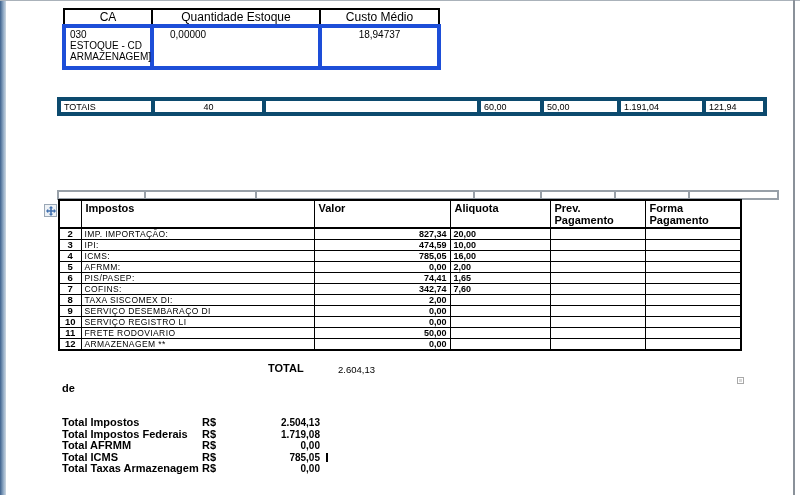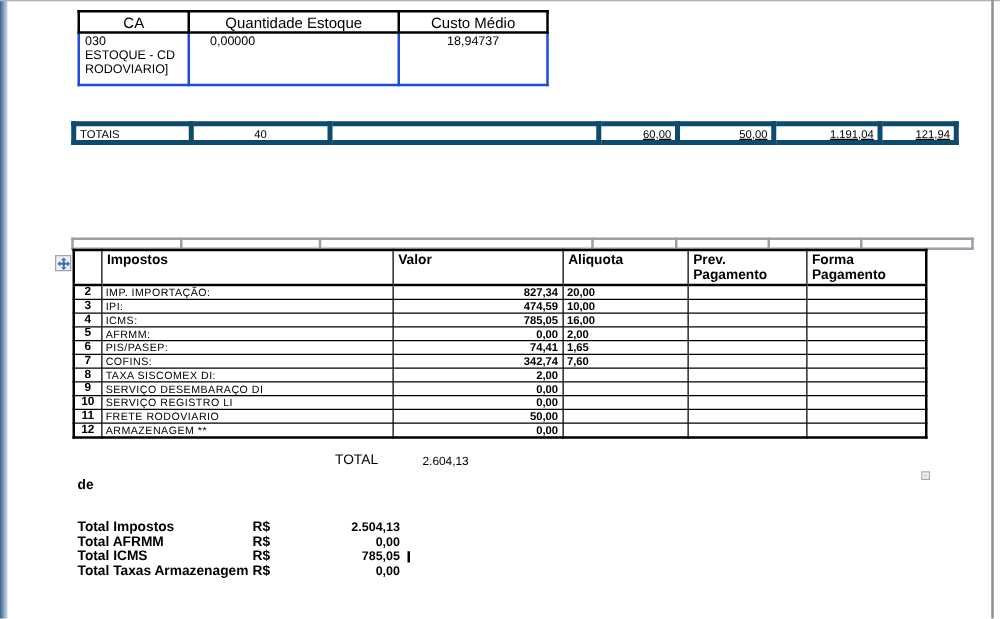--- a/index.html
+++ b/index.html
@@ -9,32 +9,32 @@
   .edge-left  { position: absolute; left: 0; top: 0; width: 6px; height: 495px;
                 background: linear-gradient(to right, #3d618d, #8fa9c4 55%, #cdd8e2); }
   .edge-top   { position: absolute; left: 0; top: 0; width: 800px; height: 1px; background: #aab2ba; }
   .edge-right { position: absolute; left: 793px; top: 0; width: 2px; height: 495px; background: #8a9199; }
 
   table { border-collapse: collapse; position: absolute; table-layout: fixed; background: #fff; }
 
   
   .stock-table { left: 62px; top: 8px; width: 375px; border: 2px solid #000; }
   .stock-table th { border: 2px solid #000; font-size: 12px; font-weight: normal; height: 17px; text-align: center; padding: 0 2px; }
-  .stock-table td { border: 2px solid #1d4ed8; vertical-align: top; font-size: 10px; padding: 1px 4px; }
+  .stock-table td { border: 4px solid #1d4ed8; vertical-align: top; font-size: 10px; padding: 1px 4px; }
   .stock-table .data-row td { height: 42px; }
   .stock-table .qty-cell { padding-left: 16px; }
   .stock-table .custo-cell { text-align: center; }
   .stock-table .total-row td { border-top: 2px solid #000; height: 17px; }
   .stock-table .total-label { font-size: 13px; font-weight: bold; padding: 0 3px; }
   .stock-table .total-custo { text-align: left; }
 
   
   .totais-table { left: 57px; top: 97px; border: 1px solid #000; }
   .totais-table td { border: 4px solid #0c4a6e; height: 15px; font-size: 9px; padding: 0 3px; white-space: nowrap; }
-  .totais-table .c-num { text-align: right; text-decoration: underline; }
+  .totais-table .c-num { text-align: left; }
   .totais-table .c-center { text-align: center; }
 
   
   .strip-table { left: 57px; top: 190px; border: 2px solid #98a0a8; }
   .strip-table td { border: 2px solid #98a0a8; height: 8px; padding: 0; }
 
   
   .move-handle { position: absolute; left: 44px; top: 204px; width: 13px; height: 13px;
                  border: 1px solid #9aa7b5; background: #eef2f6; display: flex; align-items: center; justify-content: center; }
 
@@ -42,21 +42,21 @@
   .taxes-table { left: 58px; top: 199px; border: 2px solid #000; }
   .taxes-table th { border: 1px solid #000; border-bottom: 2px solid #000; font-size: 11px; font-weight: bold;
                     text-align: left; vertical-align: top; padding: 1px 4px; height: 26px; line-height: 12px; }
   .taxes-table td { border: 1px solid #000; height: 10px; padding: 0 3px; line-height: 10px; white-space: nowrap; overflow: hidden; }
   .taxes-table .num  { text-align: center; font-weight: bold; font-size: 9.5px; padding: 0 1px; }
   .taxes-table .lbl  { font-size: 8.5px; letter-spacing: 0.4px; }
   .taxes-table .val  { text-align: right; font-weight: bold; font-size: 9px; }
   .taxes-table .aliq { text-align: left; font-weight: bold; font-size: 9px; }
 
   .total-line { position: absolute; left: 58px; top: 362px; width: 390px; height: 12px; }
-  .tl-label { position: absolute; left: 210px; font-weight: normal; font-size: 11px; }
+  .tl-label { position: absolute; left: 210px; font-weight: bold; font-size: 11px; }
   .tl-value { position: absolute; left: 280px; width: 94px; text-align: left; font-weight: normal; font-size: 9.5px; top: 2px; }
 
   .de-label { position: absolute; left: 62px; top: 382px; font-weight: bold; font-size: 11px; }
 
   .square-marker { position: absolute; left: 737px; top: 377px; width: 7px; height: 7px;
                    border: 1px solid #a8a8a8; background: #fff; }
   .square-marker::after { content: ""; display: block; width: 3px; height: 3px; margin: 1px; background: #d8d8d8; }
 
   
   .summary { position: absolute; left: 62px; top: 417px; font-weight: bold; font-size: 11px; }
@@ -83,21 +83,21 @@
     <tbody>
         <tr>
       <th>CA</th>
       <th>Quantidade Estoque</th>
       <th>Custo Médio</th>
     </tr>
     <tr class="data-row">
       <td>
         <div>030</div>
         <div>ESTOQUE - CD</div>
-        <div>RODOVIARIO]</div>
+        <div>ARMAZENAGEM]</div>
       </td>
       <td class="qty-cell">0,00000</td>
       <td class="custo-cell">18,94737</td>
     </tr>
   </tbody>
     </table>
 
   <table class="totais-table">
     <colgroup>
         <col style="width:94px">
@@ -271,20 +271,23 @@
   </div>
 
   <div class="de-label">de</div>
   <div class="square-marker"></div>
 
   <div class="summary">
     <div class="srow">
       <span class="slabel">Total Impostos</span><span class="scur">R$</span><span class="sval">2.504,13</span>
     </div>
     <div class="srow">
+      <span class="slabel">Total Impostos Federais</span><span class="scur">R$</span><span class="sval">1.719,08</span>
+    </div>
+    <div class="srow">
       <span class="slabel">Total AFRMM</span><span class="scur">R$</span><span class="sval">0,00</span>
     </div>
     <div class="srow">
       <span class="slabel">Total ICMS</span><span class="scur">R$</span><span class="sval">785,05</span><span class="text-cursor"></span>
     </div>
     <div class="srow">
       <span class="slabel">Total Taxas Armazenagem</span><span class="scur">R$</span><span class="sval">0,00</span>
     </div>
   </div>
 </div>

